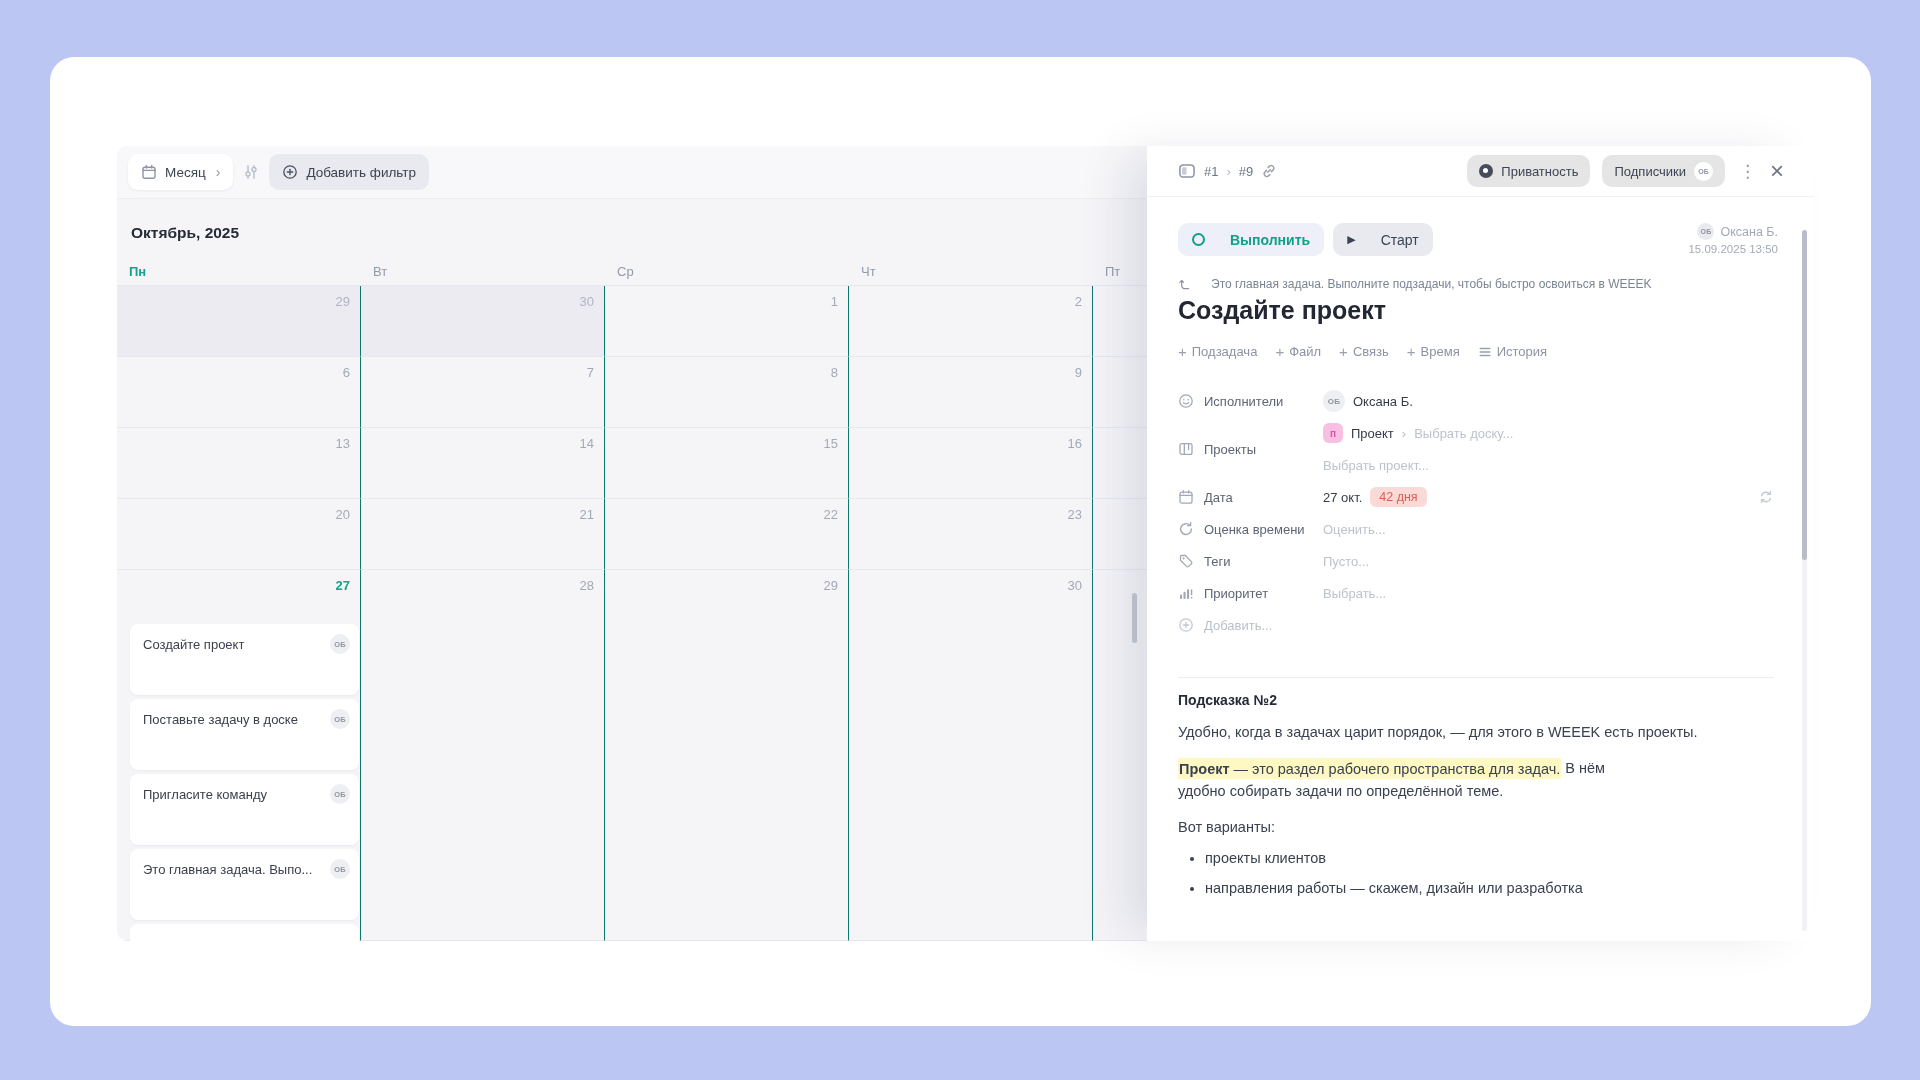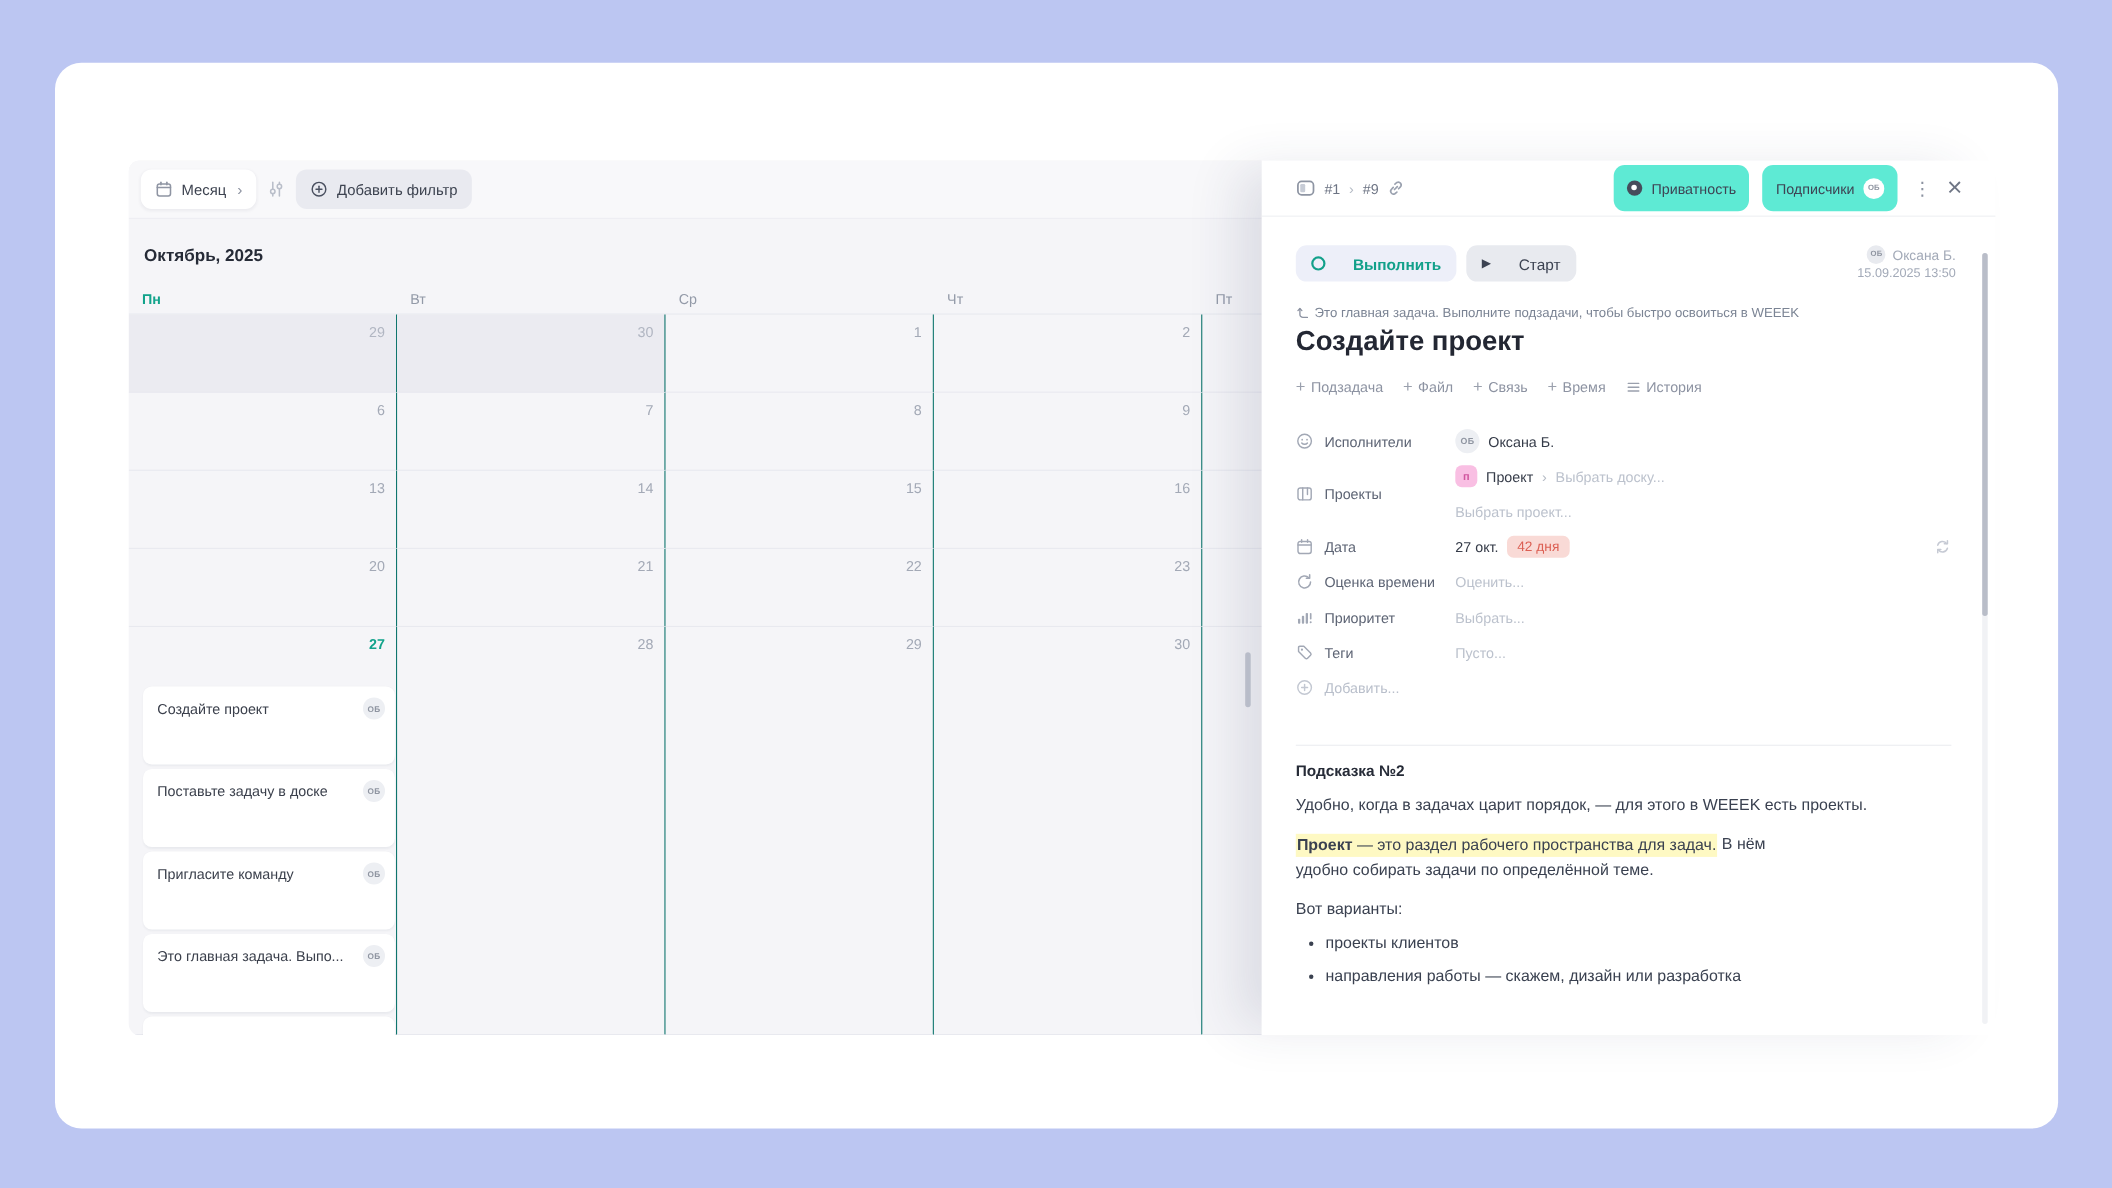--- a/index.html
+++ b/index.html
@@ -46,40 +46,40 @@
   .avatar{width:20px;height:20px;border-radius:50%;background:#edeff3;color:#8f95a1;
     font-size:7.5px;font-weight:700;display:flex;align-items:center;justify-content:center;letter-spacing:.03em;}
   .cal-scroll{position:absolute;left:1015px;top:447px;width:5px;height:50px;border-radius:3px;background:#c5c9d3;}
   
   .panel{position:absolute;left:1097px;top:89px;width:667px;height:795px;background:#fff;
     box-shadow:-30px 0 44px -8px rgba(44,50,90,.12);}
   .panel-header{height:51px;border-bottom:1px solid #eef0f3;display:flex;align-items:center;padding:0 30px 0 31px;box-sizing:border-box;}
   .crumbs{display:flex;align-items:center;gap:8px;font-size:13px;color:#6d7484;}
   .crumbs .sep{color:#b6bcc6;font-size:13px;}
   .hdr-right{margin-left:auto;display:flex;align-items:center;gap:12px;}
-  .hpill{display:flex;align-items:center;gap:8px;height:42px;border-radius:10px;background:#5eead4;
+  .hpill{display:flex;align-items:center;gap:8px;height:32px;border-radius:10px;background:#e5e5e5;
     padding:0 12px;font-size:13px;color:#3e4454;}
   .privacy-dot{width:14px;height:14px;border-radius:50%;background:#464c5b;position:relative;}
   .privacy-dot::after{content:"";position:absolute;left:4px;top:4px;width:5px;height:5px;border-radius:50%;background:#fff;}
   .mini-badge{width:19px;height:19px;border-radius:50%;background:#fff;color:#8f95a1;font-size:7px;font-weight:700;
     display:flex;align-items:center;justify-content:center;}
   .kebab{color:#8b92a0;font-size:17px;line-height:1;padding:2px;}
   .close-x{color:#6f7685;font-size:24px;line-height:1;font-weight:400;}
   .panel-body{position:absolute;top:51px;left:0;right:0;bottom:0;}
   .row-actions{display:flex;align-items:flex-start;margin:26px 36px 0 31px;}
   .btn-complete,.btn-start{display:flex;align-items:center;gap:25px;height:33px;border-radius:10px;padding:0 14px;font-size:14px;}
   .btn-complete{background:#edeff9;color:#12a08a;font-weight:700;margin-right:9px;}
   .ring{width:13px;height:13px;border:2.5px solid #12a08a;border-radius:50%;box-sizing:border-box;}
   .btn-start{background:#e8eaef;color:#3c4352;}
   .play{font-size:11px;color:#3c4352;}
   .meta{margin-left:auto;text-align:right;color:#a3aab8;}
   .meta-l1{display:flex;align-items:center;gap:6px;justify-content:flex-end;font-size:12.5px;}
   .meta .avatar{width:17px;height:17px;font-size:7px;background:#e8eaef;}
   .meta-l2{font-size:11.5px;margin-top:3px;}
-  .parent-row{display:flex;align-items:center;gap:4px;margin:21px 36px 0 31px;font-size:12px;color:#7b8494;}
+  .parent-row{display:flex;align-items:center;gap:20px;margin:21px 36px 0 31px;font-size:12px;color:#7b8494;}
   .task-title{margin:5px 36px 0 31px;font-size:25px;font-weight:700;color:#232733;}
   .act-toolbar{display:flex;align-items:center;gap:18px;margin:18px 36px 0 31px;font-size:13px;color:#8d93a2;}
   .act-item{display:flex;align-items:center;gap:5px;}
   .act-item .plus{font-size:15px;color:#9aa0ad;}
   .props{margin:25px 40px 0 31px;}
   .prow{display:flex;align-items:center;height:32px;}
   .prow.tall{height:64px;}
   .plabel{width:145px;flex:0 0 145px;display:flex;align-items:center;gap:10px;font-size:13px;color:#5d6474;}
   .plabel .icon16{color:#a2a8b5;}
   .pval{flex:1;display:flex;align-items:center;gap:8px;font-size:13px;color:#353b48;}
@@ -402,44 +402,44 @@
             <span>Оценка времени</span>
           </div>
           <div class="pval">
             <span class="ph">Оценить...</span>
           </div>
         </div>
 
 
         <div class="prow">
           <div class="plabel">
+            <svg class="icon16" viewBox="0 0 16 16" fill="none" stroke="currentColor" stroke-width="1.3" stroke-linejoin="round">
+              <path d="M2.5 7.3 V3.6 A1.1 1.1 0 0 1 3.6 2.5 H7.3 L13.4 8.6 A1.5 1.5 0 0 1 13.4 10.7 L10.7 13.4 A1.5 1.5 0 0 1 8.6 13.4 Z"></path>
+              <circle cx="5.6" cy="5.6" r="1" fill="currentColor" stroke="none"></circle>
+            </svg>
+            <span>Теги</span>
+          </div>
+          <div class="pval">
+            <span class="ph">Пусто...</span>
+          </div>
+        </div>
+
+        <div class="prow">
+          <div class="plabel">
             <svg class="icon16" viewBox="0 0 16 16" fill="currentColor" stroke="none">
               <rect x="2" y="9.4" width="2.1" height="4.6" rx=".8"></rect>
                 <rect x="5.5" y="6.8" width="2.1" height="7.2" rx=".8"></rect>
                 <rect x="9" y="4.2" width="2.1" height="9.8" rx=".8"></rect>
               <rect x="12.8" y="4.2" width="1.5" height="6" rx=".7"></rect>
                 <circle cx="13.55" cy="12.6" r=".9"></circle>
             </svg>
             <span>Приоритет</span>
           </div>
           <div class="pval">
             <span class="ph">Выбрать...</span>
-          </div>
-        </div>
-
-        <div class="prow">
-          <div class="plabel">
-            <svg class="icon16" viewBox="0 0 16 16" fill="none" stroke="currentColor" stroke-width="1.3" stroke-linejoin="round">
-              <path d="M2.5 7.3 V3.6 A1.1 1.1 0 0 1 3.6 2.5 H7.3 L13.4 8.6 A1.5 1.5 0 0 1 13.4 10.7 L10.7 13.4 A1.5 1.5 0 0 1 8.6 13.4 Z"></path>
-              <circle cx="5.6" cy="5.6" r="1" fill="currentColor" stroke="none"></circle>
-            </svg>
-            <span>Теги</span>
-          </div>
-          <div class="pval">
-            <span class="ph">Пусто...</span>
           </div>
         </div>
 
         <div class="prow addrow">
           <div class="plabel">
             <svg class="icon16" viewBox="0 0 16 16" fill="none" stroke="currentColor" stroke-width="1.3" stroke-linecap="round">
               <circle cx="8" cy="8" r="6.2"></circle>
                 <line x1="8" y1="5.3" x2="8" y2="10.7"></line>
                 <line x1="5.3" y1="8" x2="10.7" y2="8"></line>
             </svg>

